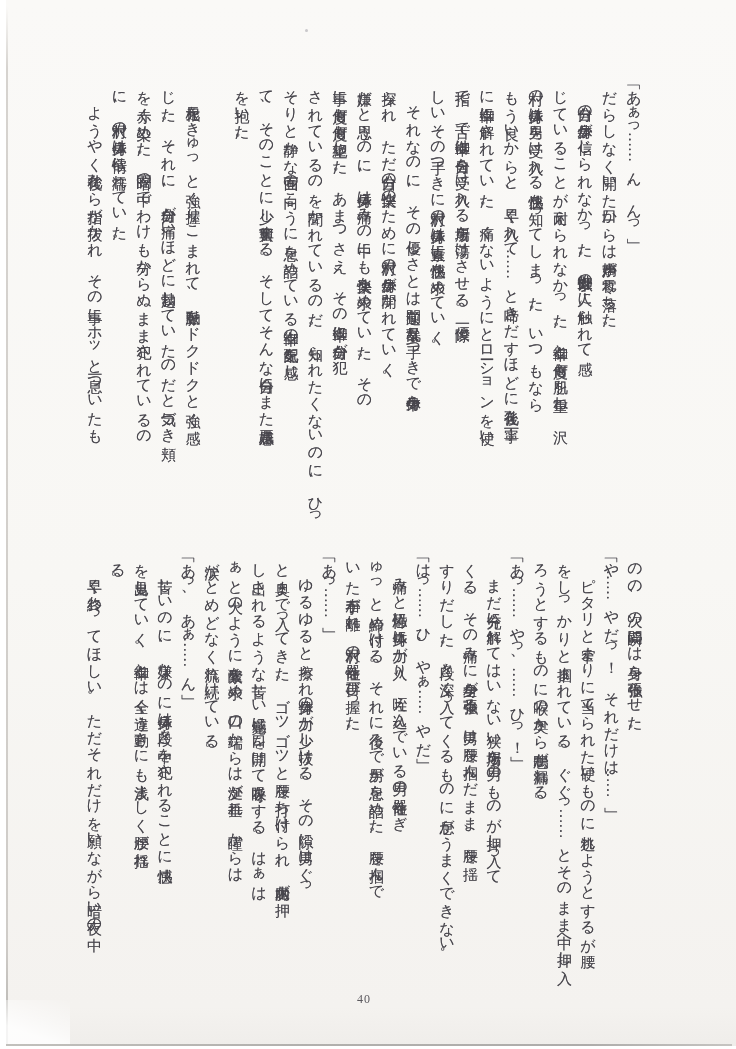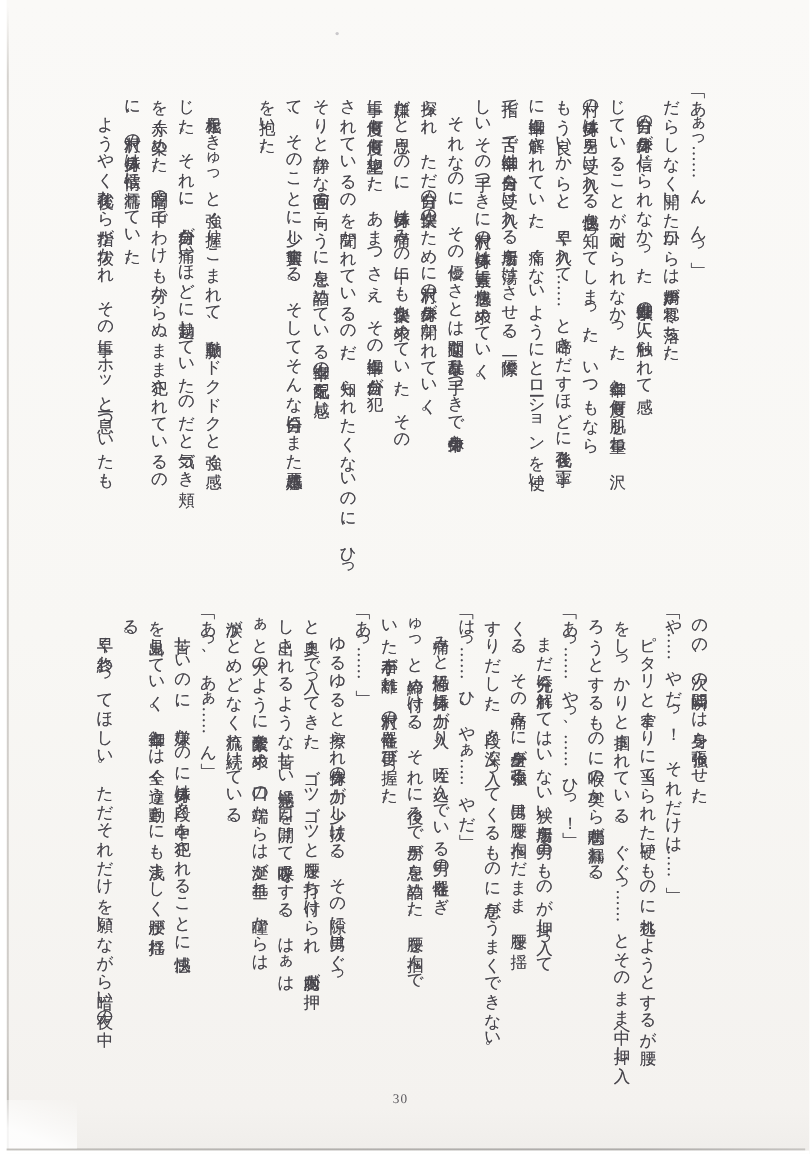--- a/index.html
+++ b/index.html
@@ -71,14 +71,14 @@
   <div class="edge-bottom"></div>
   <div class="corner-white-bl"></div>
   <div class="strip-white-left"></div>
   <div class="strip-white-bottom"></div>
   <div class="speck"></div>
 
   <div class="tblock" id="block-upper"><div class="para"><p class="line">「あぁっ……ん、んっ」</p></div><div class="para"><p class="line">だらしなく開いた口からは嬌声が零れ落ちた。</p></div><div class="para"><p class="line indent">自分の身体が信じられなかった。御幸以外の人に触られて感</p><p class="line">じていることが耐えられなかった。御幸と何度も肌を重ね、沢</p><p class="line">村の身体は男を受け入れる快感を知ってしまった。いつもなら</p><p class="line">もう良いからと、早く入れて……と啼きだすほどに後孔を丁寧</p><p class="line">に御幸に解されていた。痛くないようにとローションを使い、</p><p class="line">指で、舌で御幸は自分を受け入れる場所を蕩けさせる。一際優</p><p class="line">しいその手つきに沢村の身体は素直に快感を求めていく。</p></div><div class="para"><p class="line indent">それなのに、その優しさとは間逆な乱暴な手つきで身体中を</p><p class="line">探られ、ただ自分の快楽のために沢村の身体が開かれていく。</p><p class="line">嫌だと思うのに、身体は痛みの中にも快楽を求めていた。その</p><p class="line">事に何度も何度も絶望した。あまつさえ、その御幸に自分が犯</p><p class="line">されているのを聞かれているのだ。知られたくないのに、ひっ</p><p class="line">そりと静かな画面の向こうに息を詰めている御幸の気配を感じ</p><p class="line">て、そのことに少し興奮する。そしてそんな自分にまた嫌悪感</p><p class="line">を抱いた。</p></div><div class="para"><p class="line"></p></div><div class="para"><p class="line indent">根元をきゅっと強く握りこまれて、脈動をドクドクと強く感</p><p class="line">じた。それに、自分が痛いほどに勃起していたのだと気づき頬</p><p class="line">を赤く染めた。暗闇の中でわけも分からぬまま犯されているの</p><p class="line">に、沢村の身体は情欲に濡れていた。</p></div><div class="para"><p class="line indent">ようやく後孔から指が抜かれ、その事にホッと一息ついたも</p></div></div>
 
   <div class="tblock" id="block-lower"><div class="para"><p class="line">のの、次の瞬間には身を強張らせた。</p></div><div class="para"><p class="line">「や……やだっ！　それだけは……」</p></div><div class="para"><p class="line indent">ピタリと窄まりに当てられた硬いものに逃れようとするが腰</p><p class="line">をしっかりと掴まれている。ぐぐっ……とそのまま中へ押し入</p><p class="line">ろうとするものに喉の奥から悲鳴が漏れる。</p></div><div class="para"><p class="line">「あっ……やっ、……ひっ！」</p></div><div class="para"><p class="line indent">まだ充分に解れてはいない狭い場所を男のものが押し入って</p><p class="line">くる。その痛みに全身が強張る。男は腰を掴んだまま、腰を揺</p><p class="line">すりだした。段々と深く入ってくるものに息がうまくできない。</p></div><div class="para"><p class="line">「はっ……ひ、やぁ……やだ」</p></div><div class="para"><p class="line indent">痛みと恐怖に身体に力が入り、咥え込んでいる男の性器をぎ</p><p class="line">ゅっと締め付ける。それに後ろで男が息を詰めた。腰を掴んで</p><p class="line">いた右手が離れ、沢村の性器を再び握った。</p></div><div class="para"><p class="line">「あっ……」</p></div><div class="para"><p class="line indent">ゆるゆると擦られ身体の力が少し抜ける。その隙に男はぐっ</p><p class="line">と奥まで入ってきた。ゴツゴツと腰を打ち付けられ、内臓が押</p><p class="line">し出されるような苦しい感覚に口を開けて呼吸をする。はぁは</p><p class="line">ぁと犬のように酸素を求め、口の端からは涎が垂れ、瞳からは</p><p class="line">涙がとめどなく流れ続けている。</p></div><div class="para"><p class="line">「あっ、あぁ……ん」</p></div><div class="para"><p class="line indent">苦しいのに、嫌なのに身体は段々と中を犯されることに快感</p><p class="line">を見出していく。御幸とは全く違う動きにも浅ましく腰が揺れ</p><p class="line">る。</p></div><div class="para"><p class="line indent">早く終わってほしい。ただそれだけを願いながら暗い夜の中、</p></div></div>
 
-  <div class="page-number">30</div>
+  <div class="page-number">40</div>
 </div>
 
 </body></html>

